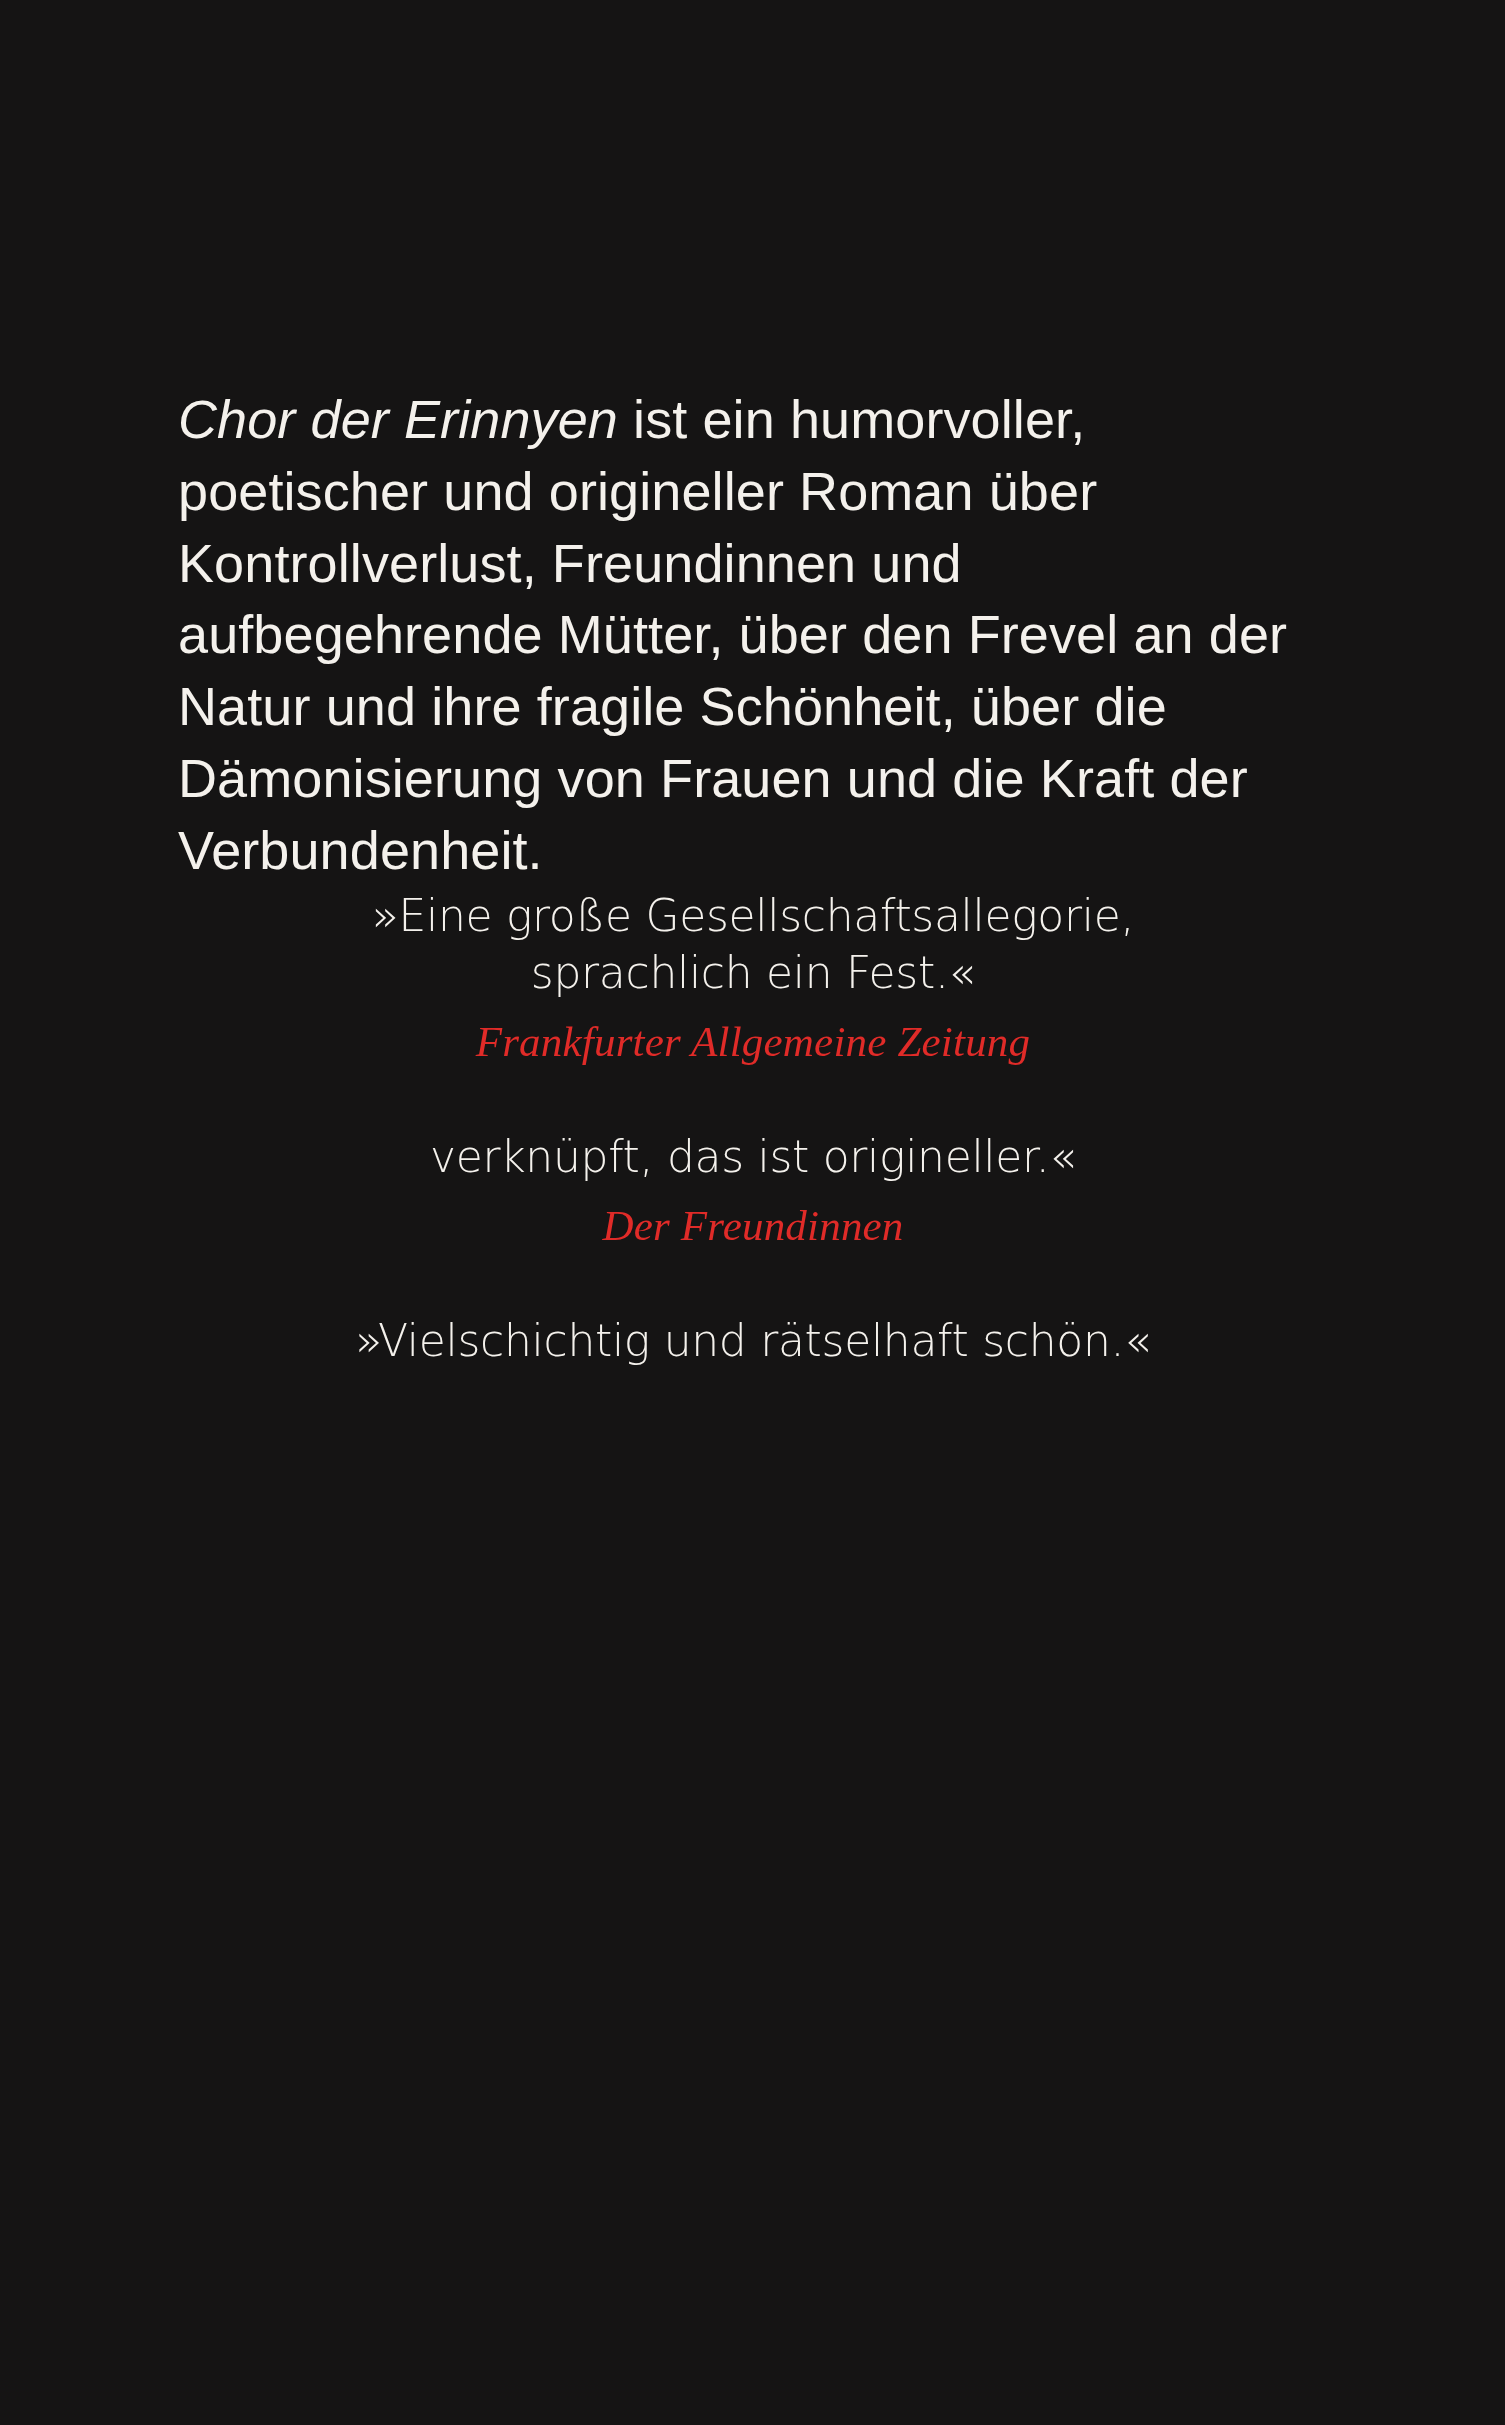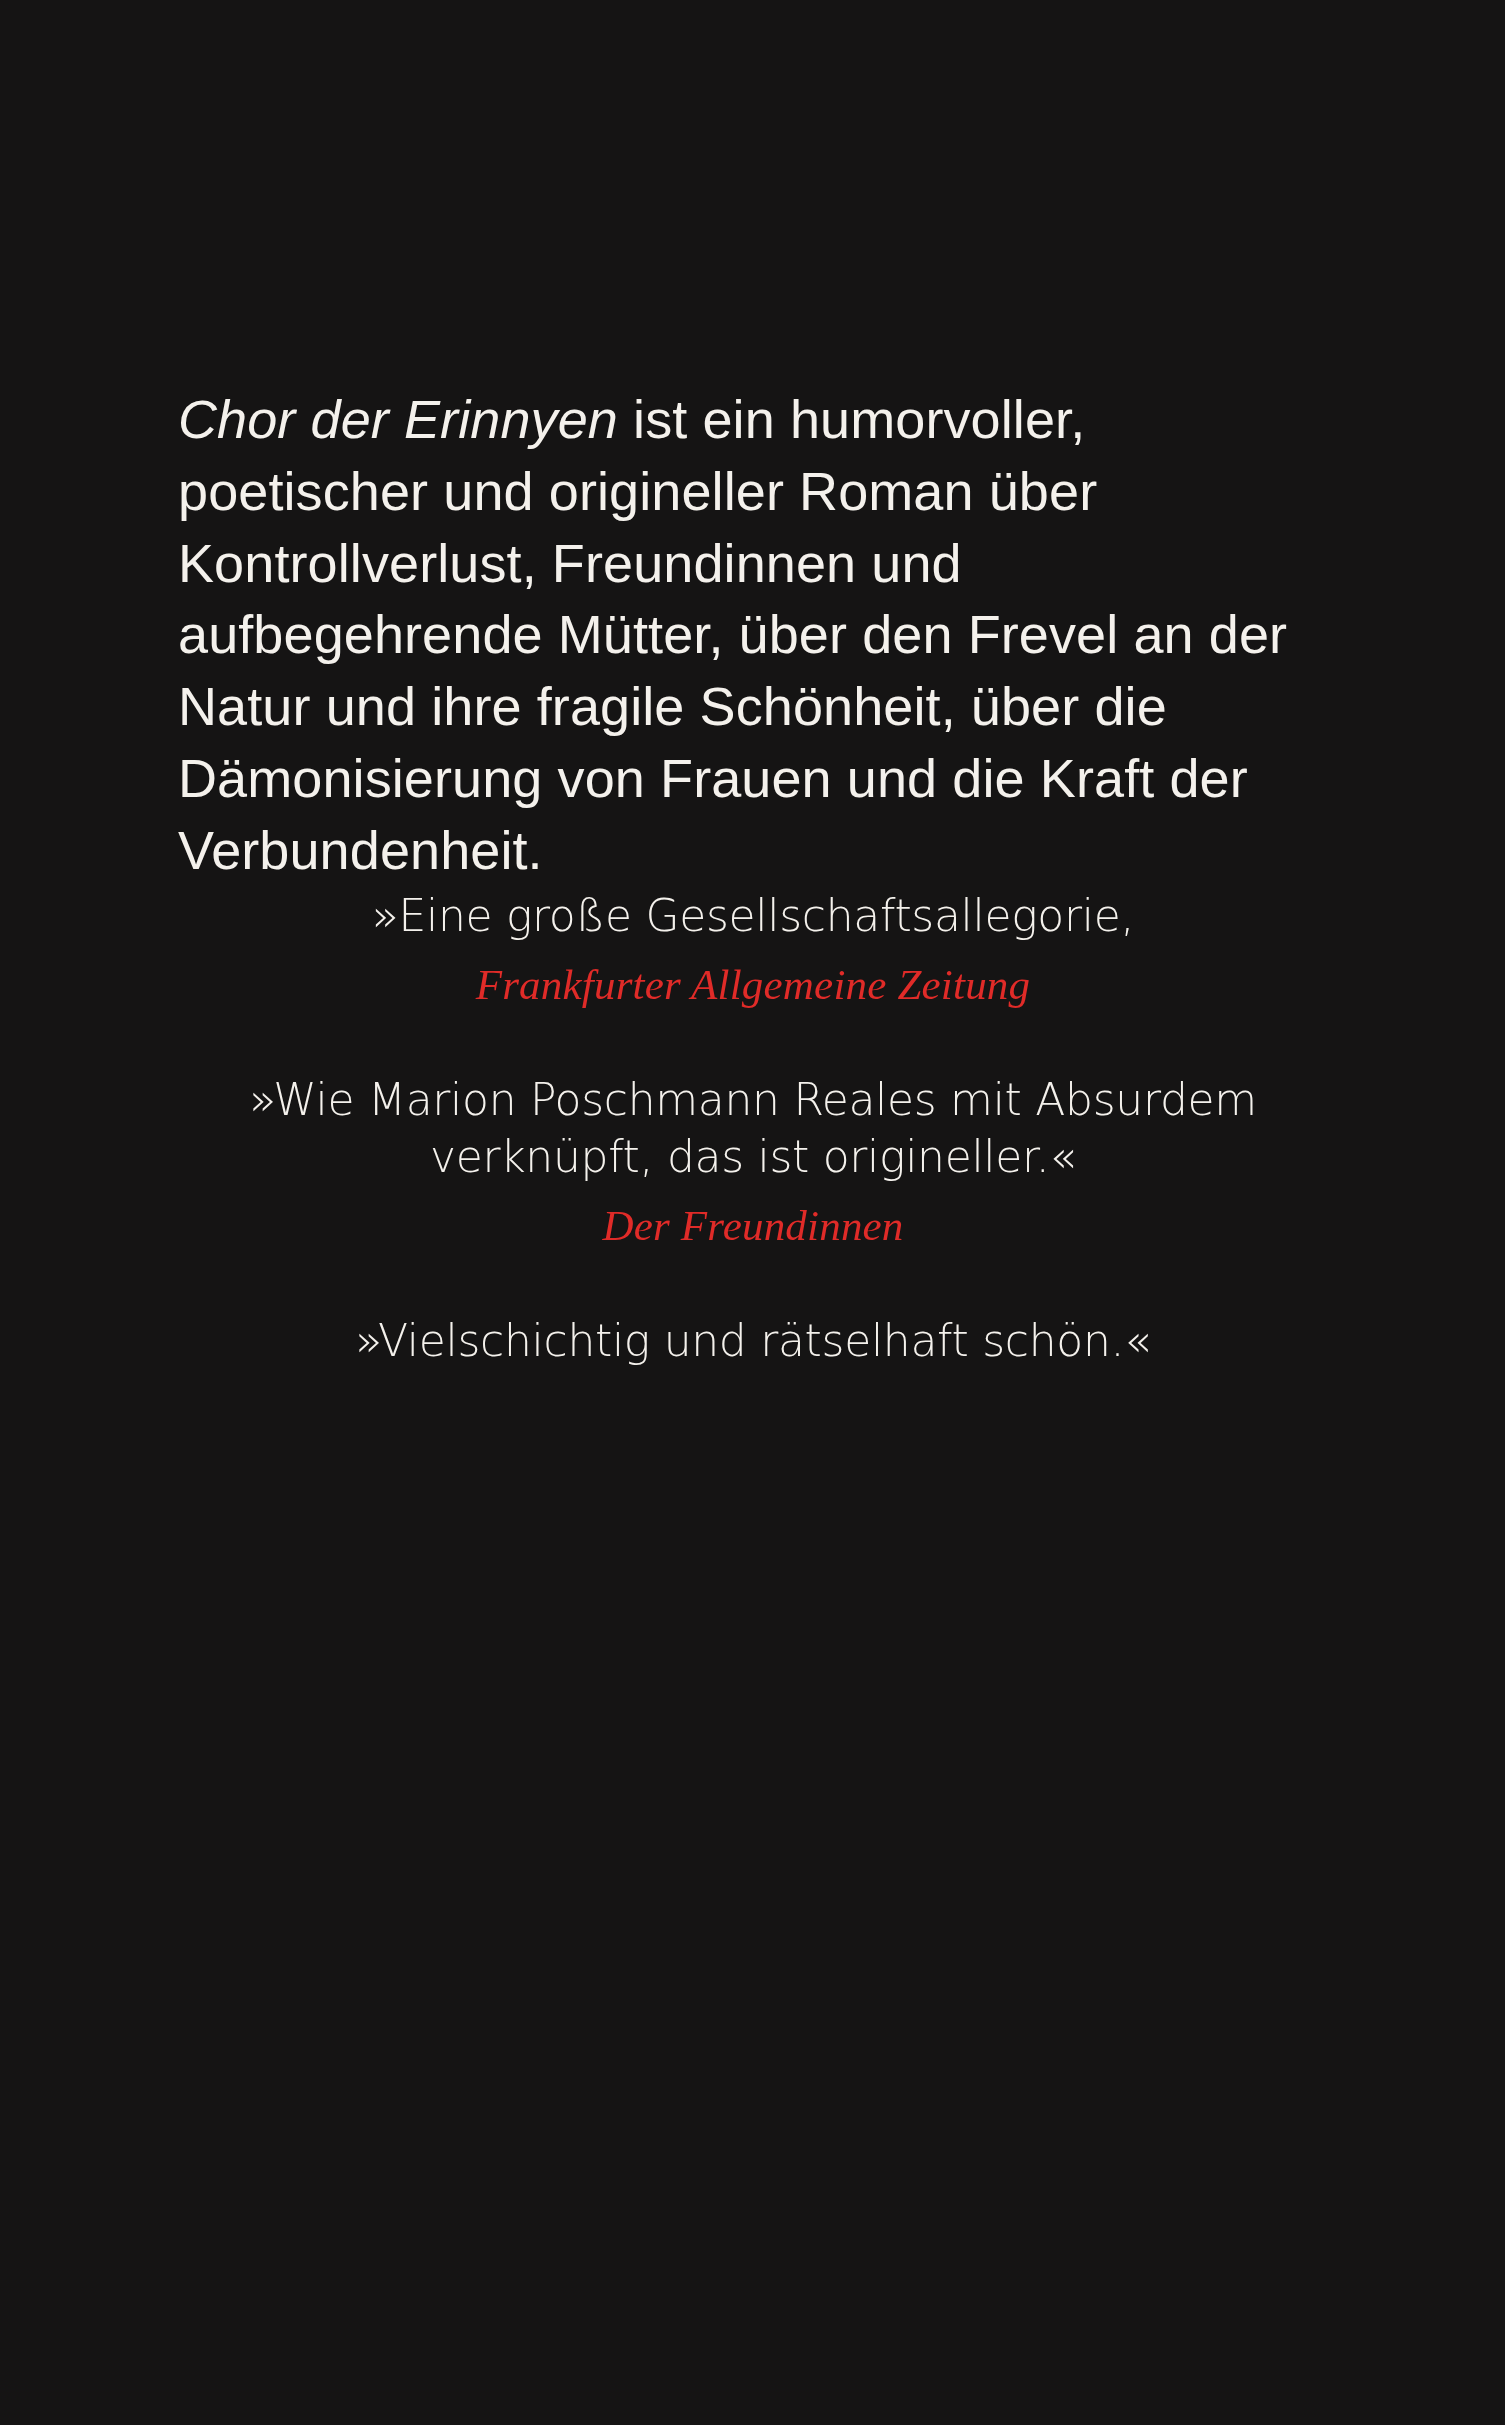--- a/index.html
+++ b/index.html
@@ -75,25 +75,25 @@
 <body>
 
 <div class="page">
 
   <p class="blurb"><span class="title-italic">Chor der Erinnyen</span><span> ist ein humorvoller, poetischer und origineller Roman über Kontrollverlust, Freundinnen und aufbegehrende Mütter, über den Frevel an der Natur und ihre fragile Schönheit, über die Dämonisierung von Frauen und die Kraft der Verbundenheit.</span></p>
 
   <div class="quotes">
 
     <div class="quote-group">
       <div class="quote-text">»Eine große Gesellschaftsallegorie,</div>
+      <div class="quote-text">sprachlich ein Fest.«</div>
       <div class="quote-source">Frankfurter Allgemeine Zeitung</div>
     </div>
 
     <div class="quote-group">
-      <div class="quote-text">»Wie Marion Poschmann Reales mit Absurdem</div>
       <div class="quote-text">verknüpft, das ist origineller.«</div>
       <div class="quote-source">Der Freundinnen</div>
     </div>
 
     <div class="quote-group">
       <div class="quote-text">»Vielschichtig und rätselhaft schön.«</div>
     </div>
 
   </div>
 </div>

